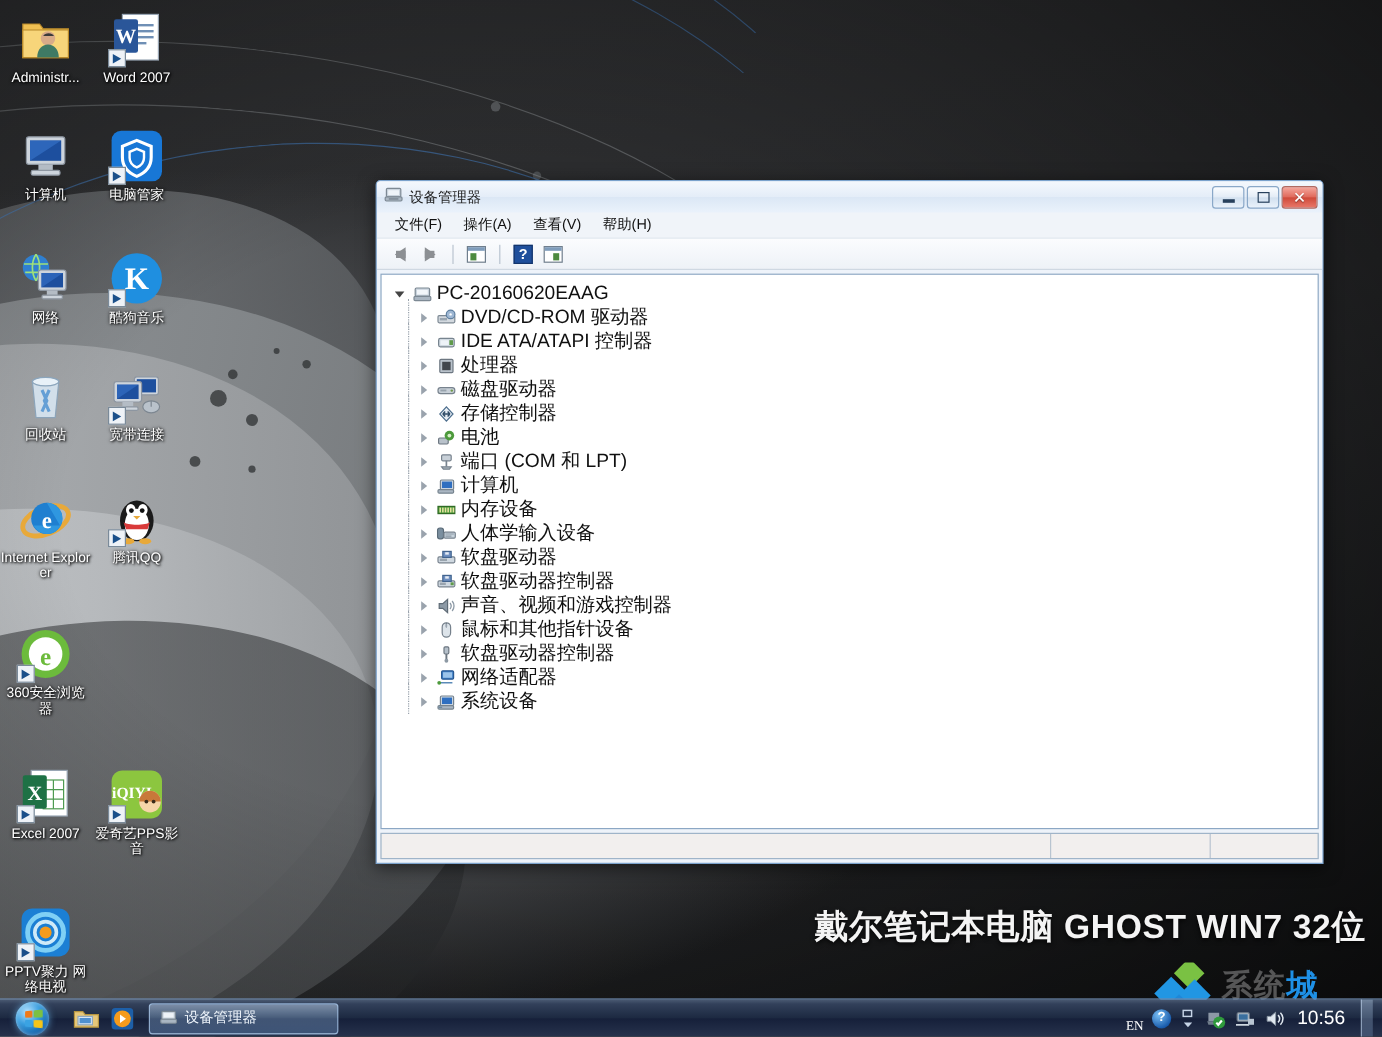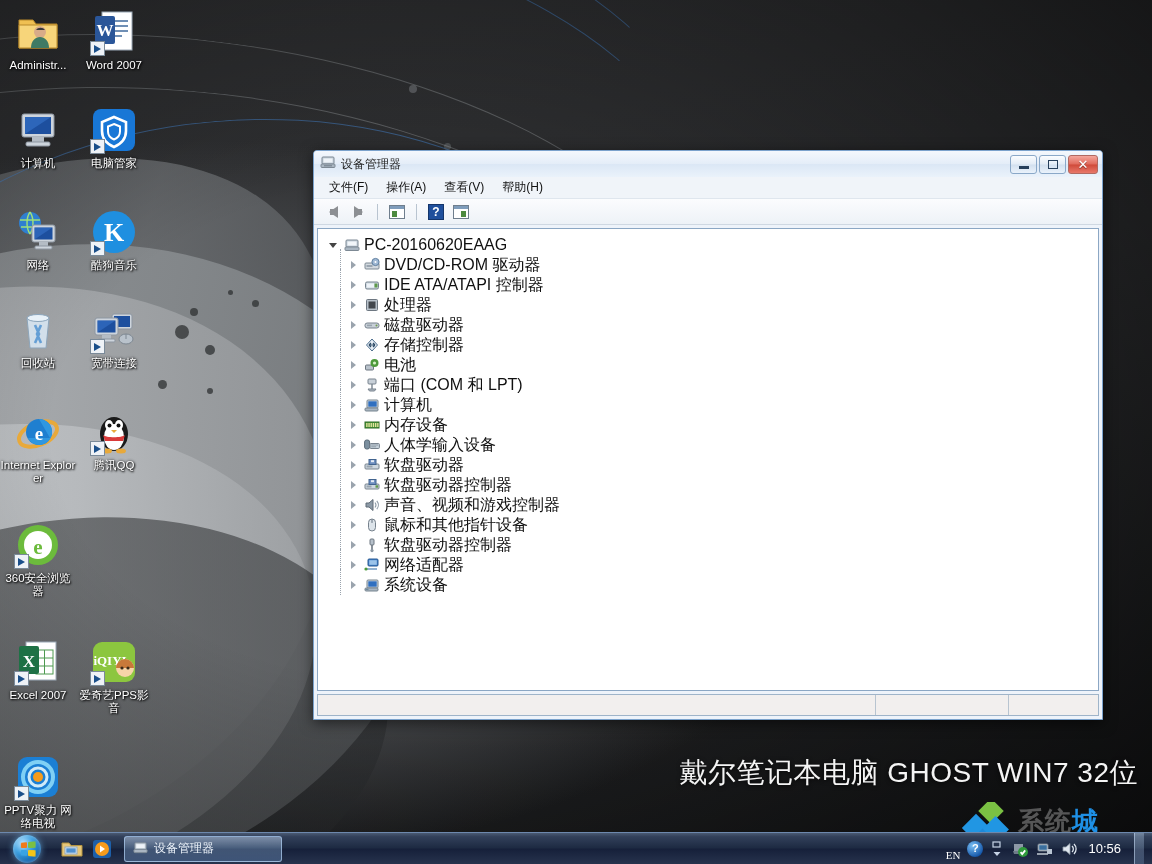--- a/index.html
+++ b/index.html
@@ -303,20 +303,21 @@
 
   
   #brand-text {
     position: absolute;
     right: 14px; bottom: 72px;
     color: #f4f4f4;
     font-size: 28px;
     letter-spacing: .5px;
     text-shadow: 0 1px 4px rgba(0,0,0,.8);
     white-space: nowrap;
+    font-weight: bold;
   }
 
   
   #watermark {
     position: absolute;
     right: 6px; bottom: 6px;
     width: 190px; height: 58px;
     pointer-events: none;
   }
   #wm-logo { position: absolute; left: 4px; top: 2px; }
@@ -386,21 +387,21 @@
   }
   #tray {
     margin-left: auto;
     display: flex; align-items: center; gap: 7px;
     padding-right: 8px;
     height: 100%;
   }
   .tray-item { display: flex; align-items: center; justify-content: center; cursor: default; }
   #tray-lang { color: #fff; font-size: 11px; font-family: "Liberation Serif", serif; margin-top: 12px; }
   #tray-clock {
-    color: #fff; font-size: 13px;
+    color: #fff; font-size: 16px;
     margin-left: 2px;
     text-align: center;
     line-height: 14px;
   }
   #show-desktop {
     width: 10px; height: 32px;
     margin-left: 6px;
     background: linear-gradient(180deg, rgba(190,215,240,.35), rgba(120,150,190,.30));
     border-left: 1px solid rgba(200,220,245,.55);
   }

